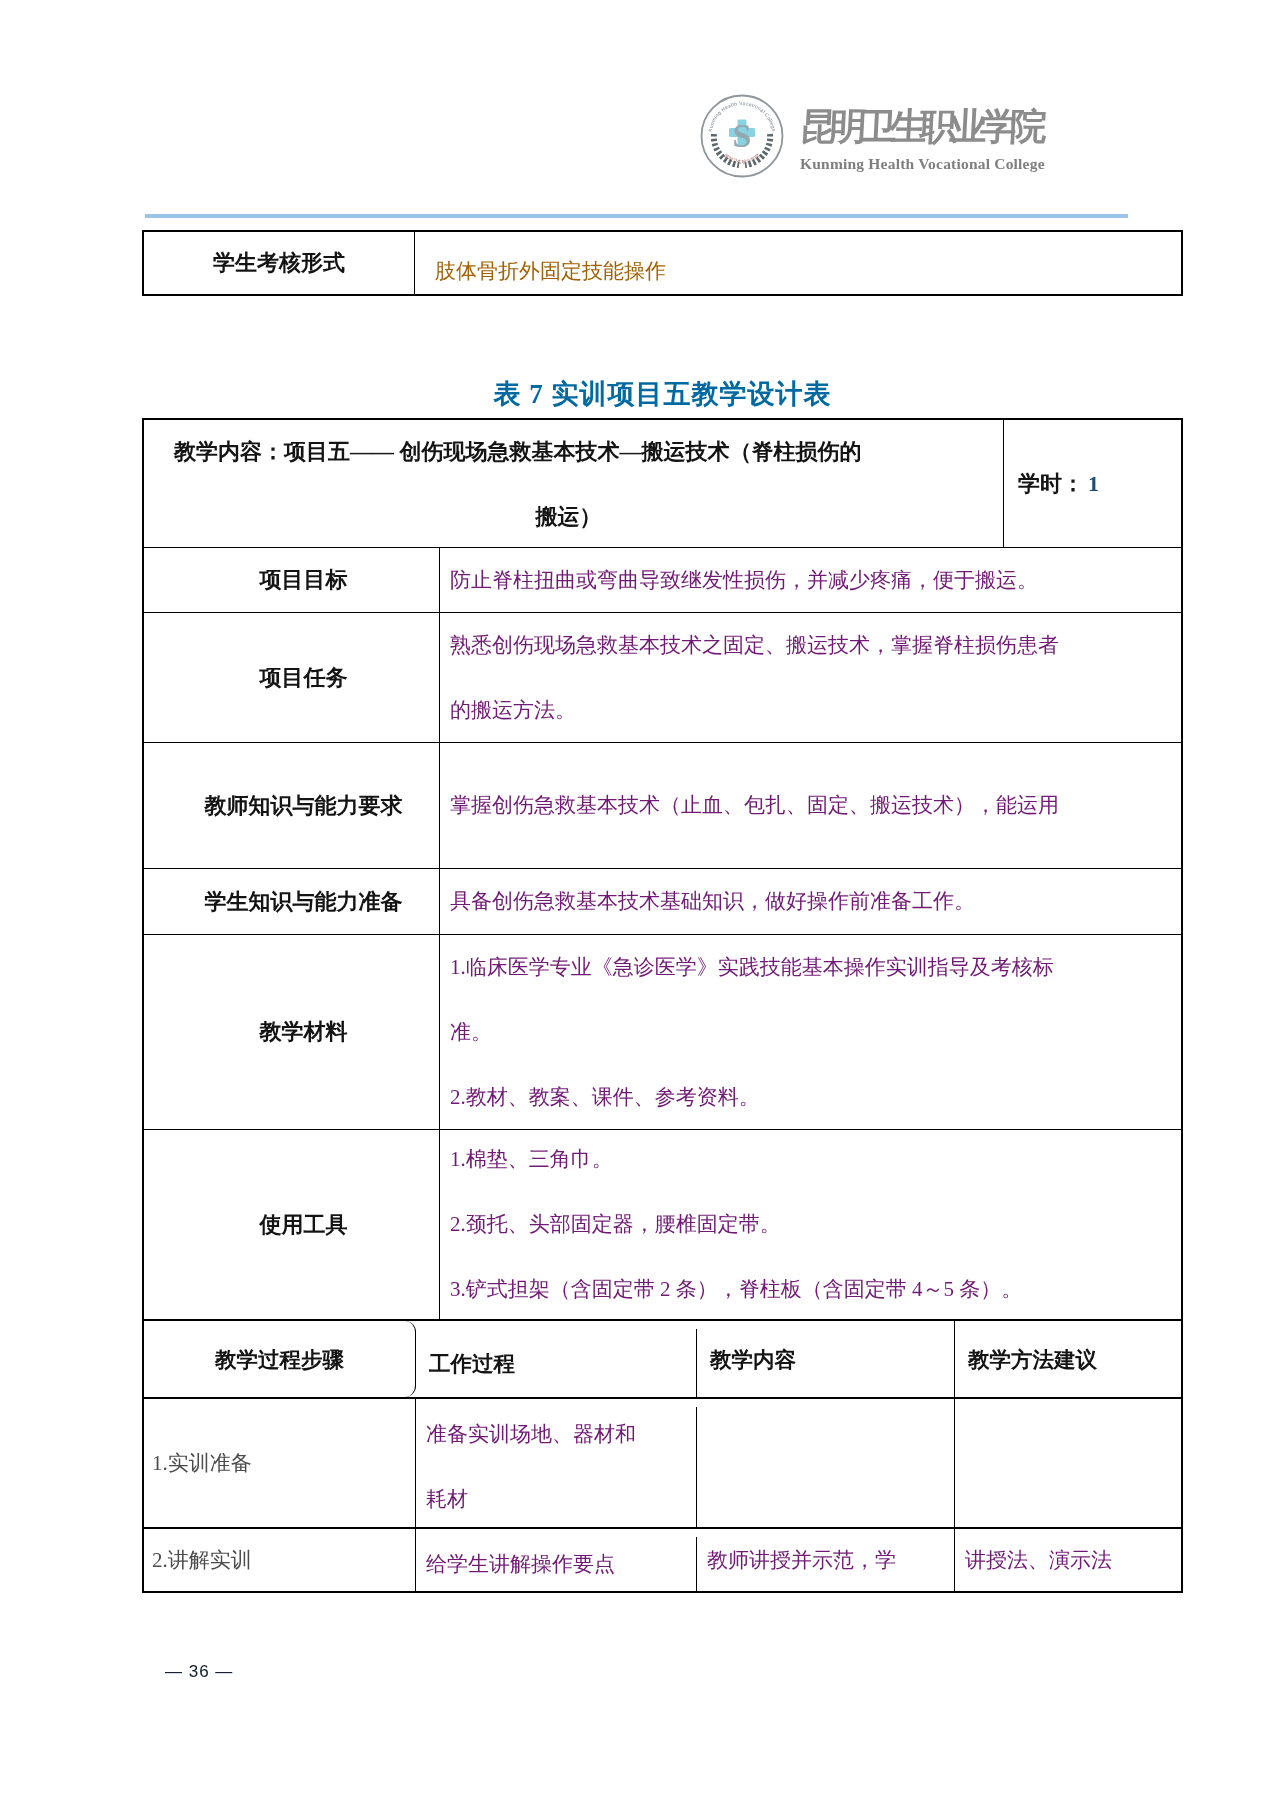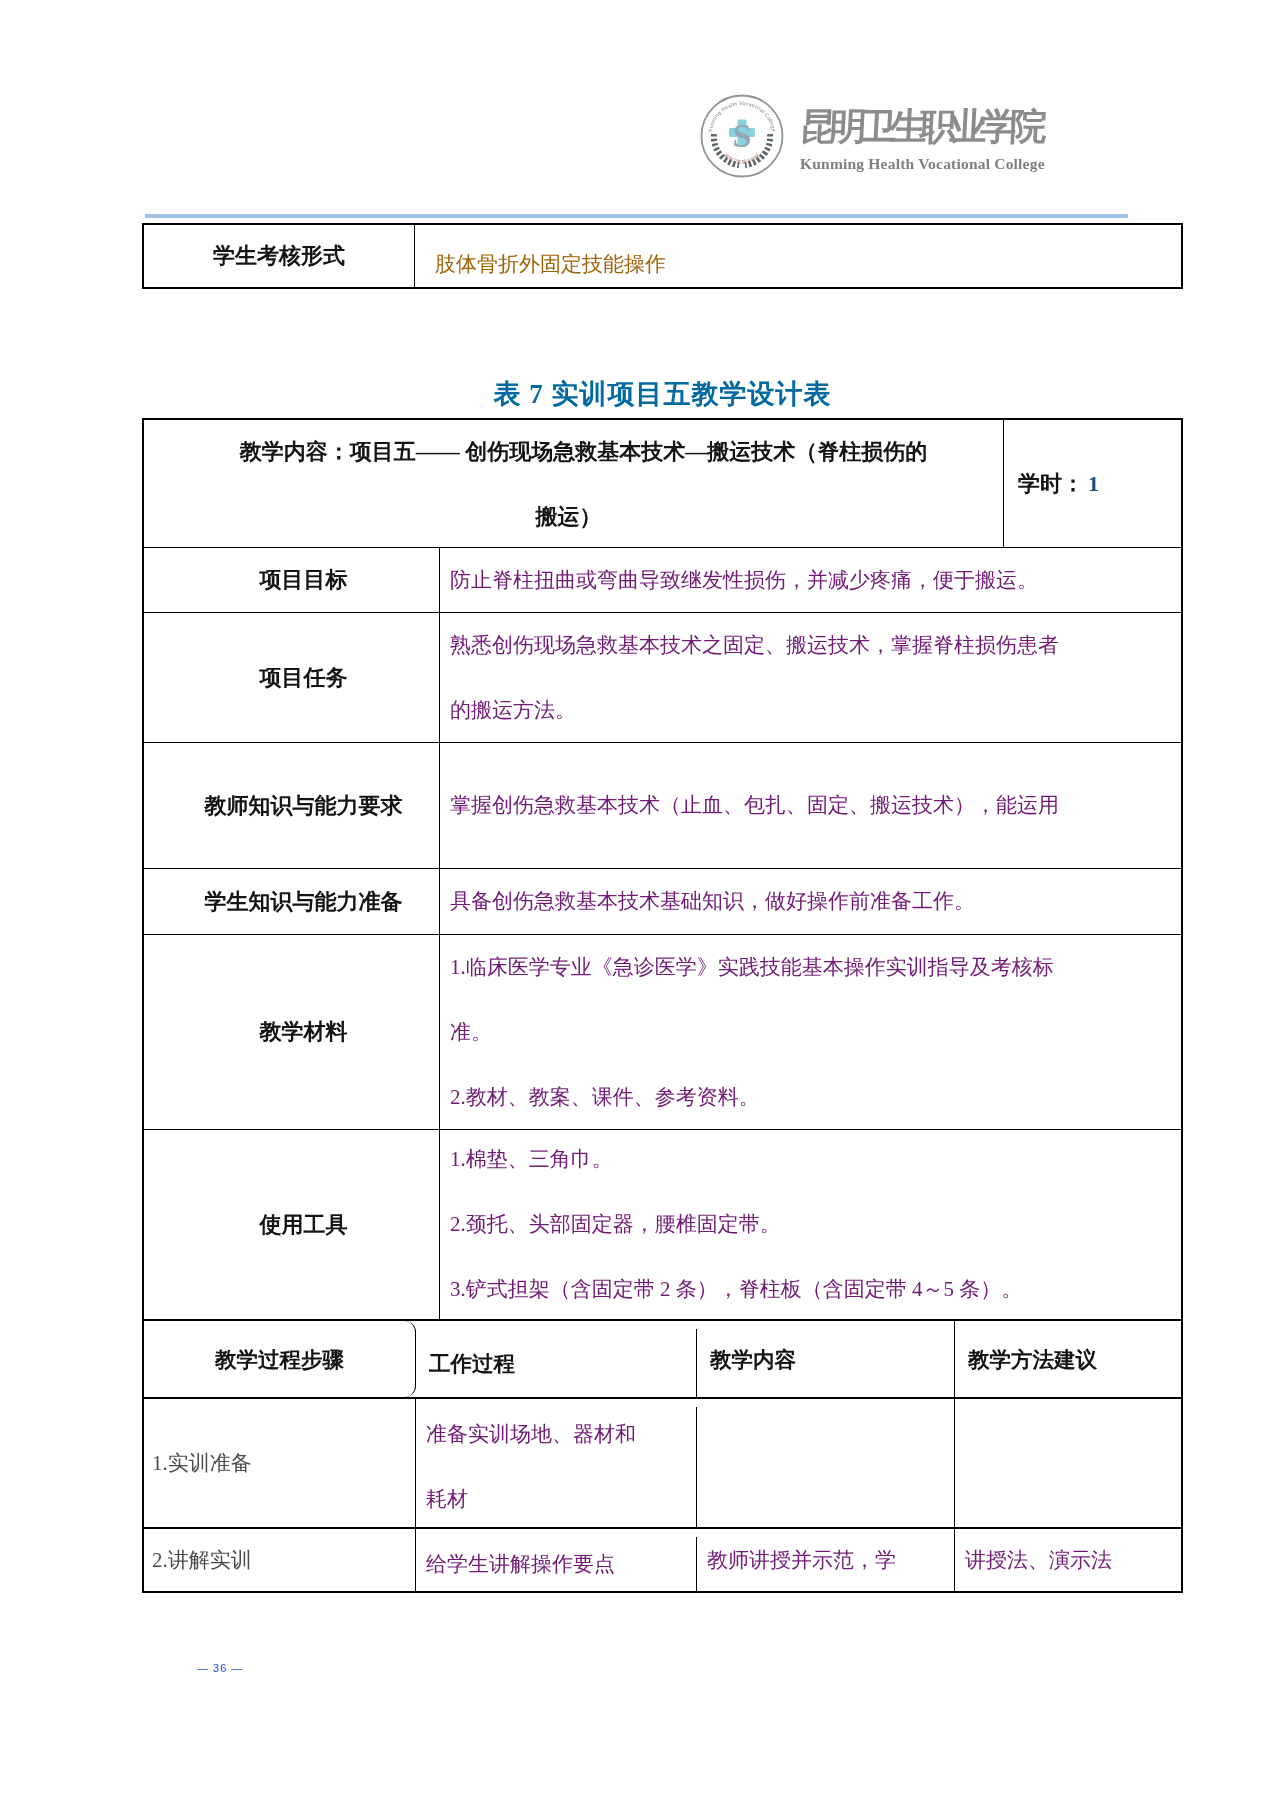--- a/index.html
+++ b/index.html
@@ -21,21 +21,21 @@
     line-height:52px;white-space:nowrap;transform:skewX(-3deg);
   }
   .college-en{
     font-size:15.5px;font-weight:bold;color:#7f7f7f;
     letter-spacing:.2px;margin-top:3px;white-space:nowrap;
     font-family:"Liberation Serif","DejaVu Serif",serif;
   }
   .blue-rule{position:absolute;top:214px;left:145px;width:983px;height:4px;background:#9cc3e8;}
   
   .assess{
-    position:absolute;top:223px;left:142px;width:1041px;height:66px;
+    position:absolute;top:230px;left:142px;width:1041px;height:66px;
     border:2.5px solid #000;box-sizing:border-box;display:flex;background:#fff;
   }
   .a1{width:271px;border-right:1.5px solid #000;display:flex;align-items:center;justify-content:center;
       font-weight:bold;font-size:22px;color:#141414;box-sizing:border-box;}
   .a2{flex:1;display:flex;align-items:center;padding-left:20px;font-size:21px;color:#a16207;box-sizing:border-box;margin-top:16px;}
   
   .table-title{
     position:absolute;top:373px;left:142px;width:1041px;height:42px;line-height:42px;
     text-align:center;font-size:27px;font-weight:bold;color:#0369a1;letter-spacing:1px;
   }
@@ -52,32 +52,32 @@
   .c1{width:272px;}
   .c2{width:281px;margin-top:8px;}
   .c3{width:258px;}
   .c4{flex:1;}
   .rest{flex:1;}
   .label{align-items:center;font-weight:bold;font-size:22px;color:#141414;text-align:center;line-height:30px;margin-left:24px;}
   .content{padding-left:10px;padding-right:6px;font-size:21px;color:#701a75;}
   .cl{line-height:65px;white-space:nowrap;}
   
   .main{width:860px;padding-left:30px;padding-right:10px;}
-  .main .cl{font-weight:bold;color:#141414;font-size:22px;text-align:center;}
+  .main .cl{font-weight:bold;color:#141414;font-size:22px;}
   .main .cl.centered{text-align:center;padding-right:30px;}
   .hours{flex:1;font-weight:bold;font-size:22px;color:#141414;padding-left:14px;justify-content:center;}
   .hours-num{color:#1f4e79;margin-left:4px;}
   
   .phead{font-weight:bold;font-size:21.5px;color:#141414;}
   .phead-center{align-items:center;text-align:center;border-radius:11px;}
   .phead-left{padding-left:13px;}
   .stepcell{padding-left:8px;font-size:21px;color:#4c4c4c;justify-content:center;}
   
-  .page-number{position:absolute;top:1662px;left:165px;font-size:11px;color:#1d4ed8;
-    font-family:"Liberation Sans","DejaVu Sans",sans-serif;letter-spacing:1px;margin-left:32px;}
+  .page-number{position:absolute;top:1662px;left:165px;font-size:17px;color:#0f172a;
+    font-family:"Liberation Sans","DejaVu Sans",sans-serif;letter-spacing:1px;}
 </style>
 </head>
 <body>
 
 <div class="page">
 
   <div class="header">
     <svg class="seal" viewBox="0 0 84 84">
       <circle cx="42" cy="42" r="40.5" fill="#ffffff" stroke="#8f9598" stroke-width="1.8"></circle>
       <defs>

